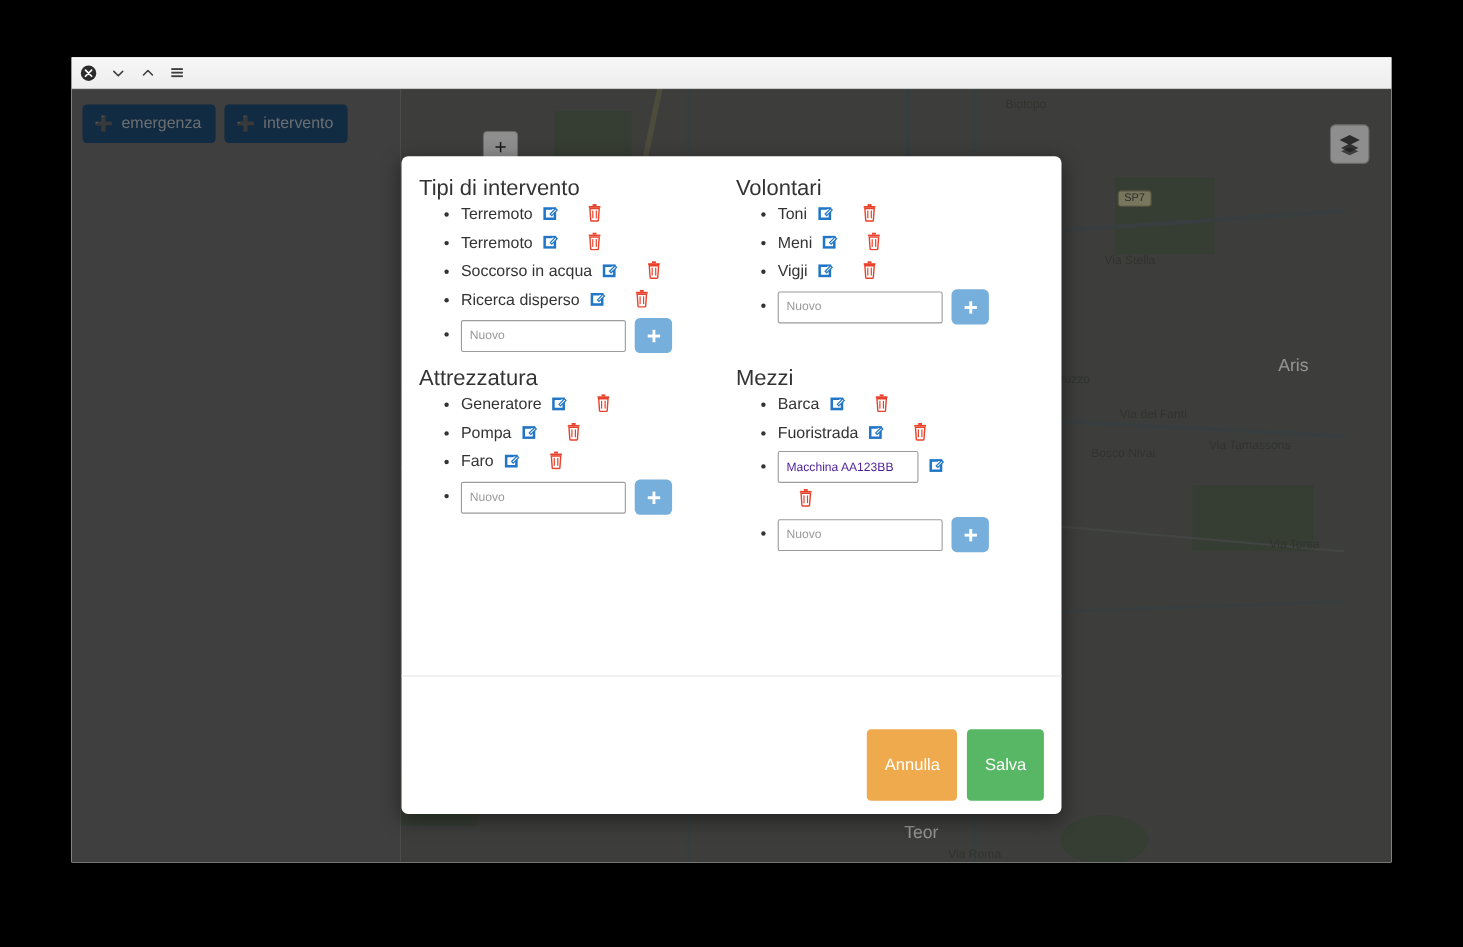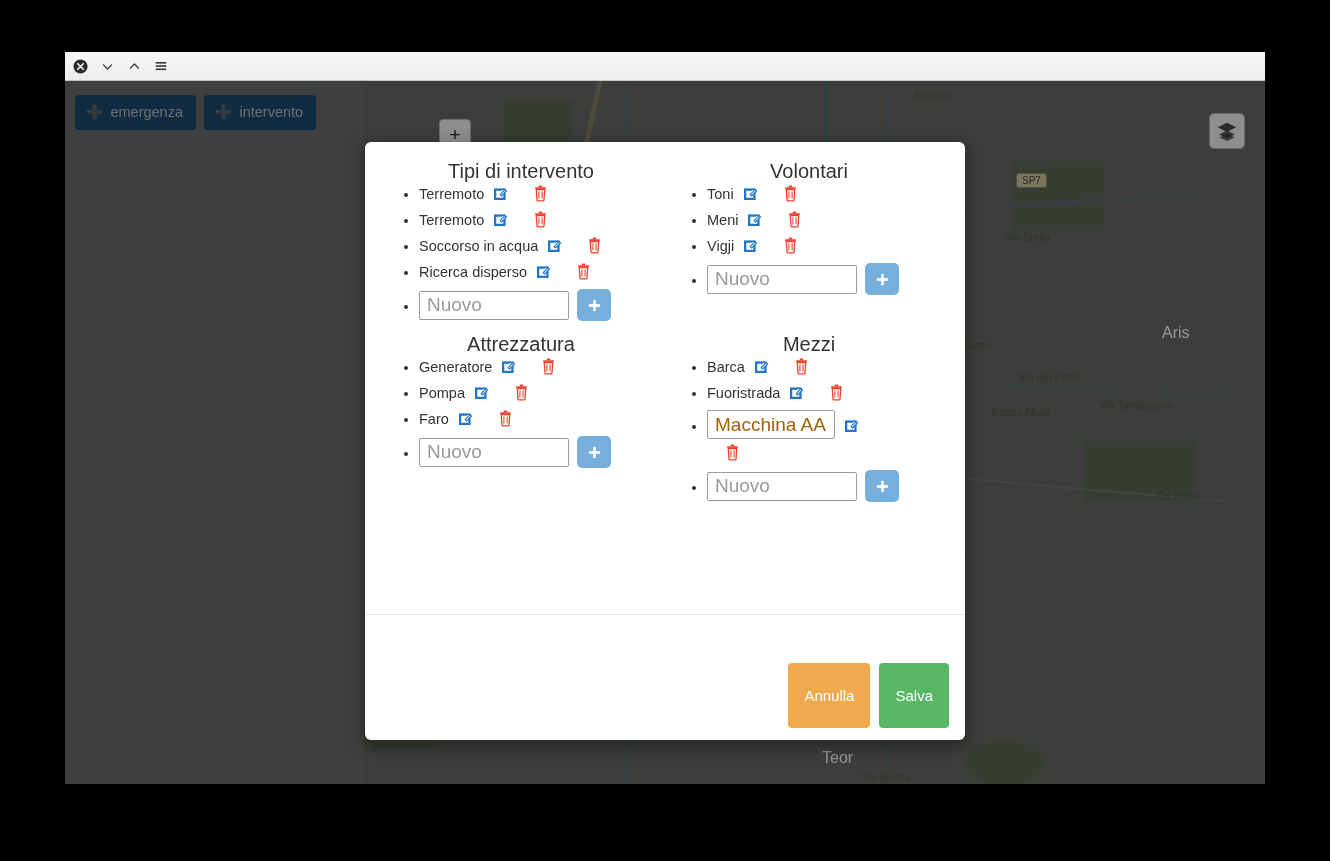--- a/index.html
+++ b/index.html
@@ -132,39 +132,39 @@
     border: none; border-radius: 4px; color: #fff;
     font-size: 15px; font-family: "Liberation Sans", sans-serif;
     padding: 24px 16px; cursor: pointer; margin-top: 36px;
   }
   .footer-btn.cancel { background: #eeaa4d; }
   .footer-btn.save { background: #58b765; }
 
   
   .section-title {
     font-size: 20px; color: #333; font-weight: normal;
-    margin: 0 0 2px 0; padding-top: 2px; text-align: center;
+    margin: 0 0 2px 0; padding-top: 2px;
   }
   ul.res-list { list-style: disc; margin: 0; padding-left: 38px; }
   ul.res-list > li {
     margin: 0 0 6px 0; padding: 0;
     font-size: 14.5px; color: #333;
     line-height: 1.15;
   }
   ul.res-list > li::marker { color: #333; }
   .item-label { margin-right: 8px; }
   .icon-btn {
     background: none; border: none; padding: 0 10px 0 0;
     cursor: pointer; vertical-align: -3px;
   }
   .icon-btn svg { display: inline-block; }
   .new-row { display: flex; align-items: center; gap: 8px; margin-top: 4px; }
   input.text-in {
     font-family: "Liberation Sans", sans-serif;
-    font-size: 19px; color: #a16207;
+    font-size: 11px; color: #4c1d95;
     padding: 5px 7px;
     border: 1px solid #9b9b9b; border-radius: 2px;
     background: #fff; width: 150px; height: 29px;
   }
   input.text-in::placeholder { color: #9a9a9a; }
   input.edit-in { width: 128px; }
   .add-btn {
     background: #77afdc; border: none; border-radius: 5px;
     width: 34px; height: 32px; color: #fff; font-size: 17px;
     display: inline-flex; align-items: center; justify-content: center;

